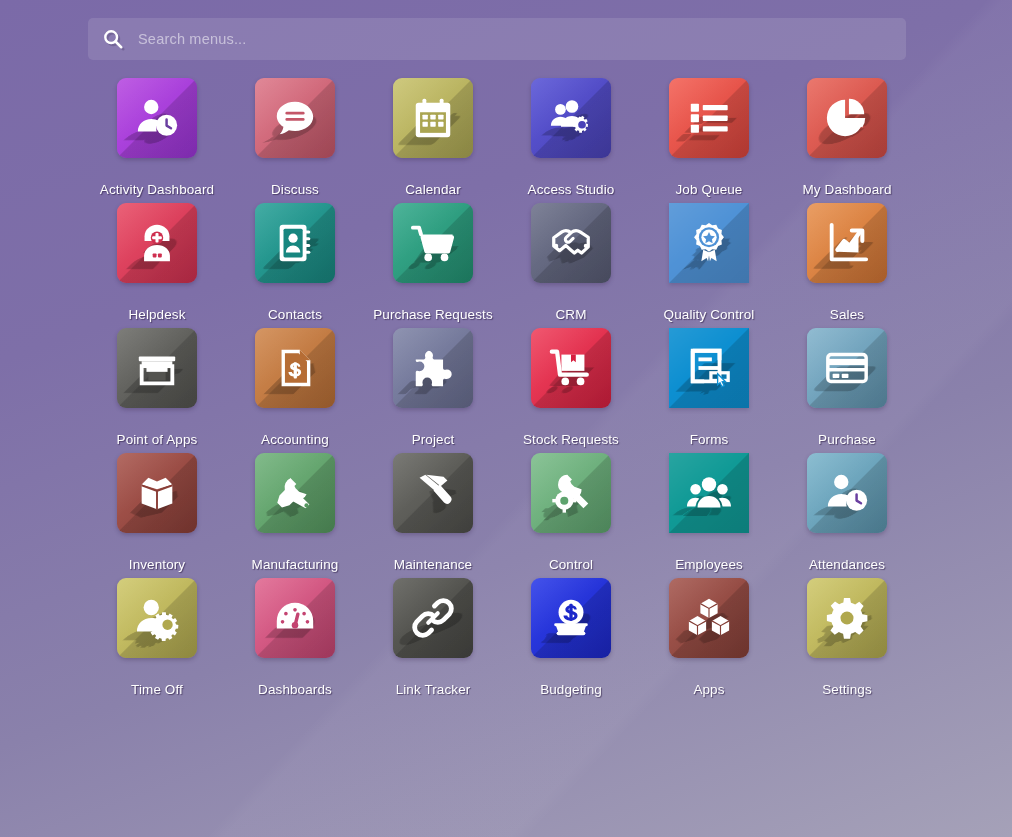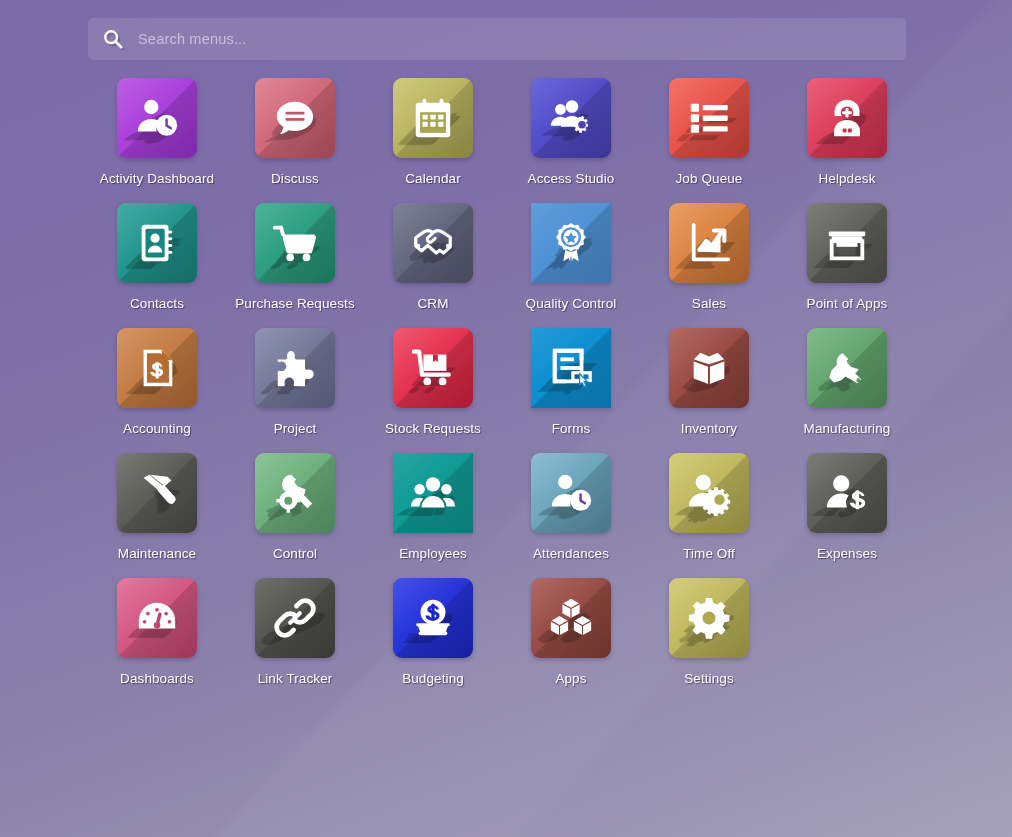--- a/index.html
+++ b/index.html
@@ -140,21 +140,21 @@
     opacity: 0.20;
     transform-origin: 18% 82%;
     transform: skewX(-45deg) scaleY(0.82) translate(-6px, 10px);
     filter: blur(0.2px);
     pointer-events: none;
   }
   .glyph-shadow svg { display: block; width: 100%; height: 100%; }
   .glyph-shadow svg * { fill: #000 !important; stroke: #000 !important; }
 
   .app-label {
-    margin-top: 13px;
+    margin-top: 24px;
     color: #ffffff;
     font-size: 13.5px;
     line-height: 16px;
     text-align: left;
     white-space: nowrap;
     text-shadow: 1px 1px 1px rgba(48,32,70,0.65);
     letter-spacing: 0.1px;
   }
 </style>
 </head>
@@ -311,20 +311,40 @@
                 <rect x="17.5" y="10.5" width="26" height="5.5" rx="0.8"></rect>
                 <rect x="17.5" y="21.5" width="26" height="5.5" rx="0.8"></rect>
                 <rect x="17.5" y="32.5" width="26" height="5.5" rx="0.8"></rect>
               </g>
             </svg>
           </div>
         </div>
         <div class="app-label">Job Queue</div>
       </div>
       <div class="app-cell">
+        <div class="tile" style="background: linear-gradient(135deg, rgb(232, 105, 94) 0%, rgb(207, 74, 67) 100%);">
+          <div class="longshadow"></div>
+          <div class="glyph-shadow">
+            <svg viewBox="0 0 48 48">
+              <path d="M22 5a19 19 0 1 0 19 19H22z" fill="#ffffff"></path>
+              <path d="M26 4v16h16A16 16 0 0 0 26 4z" fill="#ffffff"></path>
+              <path d="M26 24h17a17 17 0 0 1-3.1 9.8L26 24z" fill="#ffffff"></path>
+            </svg>
+          </div>
+          <div class="glyph">
+            <svg viewBox="0 0 48 48">
+              <path d="M22 5a19 19 0 1 0 19 19H22z" fill="#ffffff"></path>
+              <path d="M26 4v16h16A16 16 0 0 0 26 4z" fill="#ffffff"></path>
+              <path d="M26 24h17a17 17 0 0 1-3.1 9.8L26 24z" fill="#ffffff"></path>
+            </svg>
+          </div>
+        </div>
+        <div class="app-label">My Dashboard</div>
+      </div>
+      <div class="app-cell">
         <div class="tile" style="background: linear-gradient(135deg, rgb(232, 80, 105) 0%, rgb(207, 47, 79) 100%);">
           <div class="longshadow"></div>
           <div class="glyph-shadow">
             <svg viewBox="0 0 48 48">
               <path d="M24 5c-7.2 0-13 5.4-13 12v5h26v-5c0-6.6-5.8-12-13-12z" fill="#ffffff"></path>
               <circle cx="24" cy="18.5" r="6.5" fill="#cf2f4f"></circle>
               <g fill="#ffffff">
                 <rect x="22.4" y="13.5" width="3.2" height="10" rx="1"></rect>
                 <rect x="19" y="16.9" width="10" height="3.2" rx="1"></rect>
               </g>
@@ -597,20 +617,44 @@
               <rect x="13" y="13" width="14" height="4" fill="#ffffff"></rect>
               <rect x="13" y="22" width="22" height="4" fill="#ffffff"></rect>
               <rect x="26" y="29" width="18" height="8" fill="none" stroke="#ffffff" stroke-width="3.4"></rect>
               <path d="M33 30l8 8-3.2.4 2.1 4-2.4 1.1-2-4.1-2.5 2.2z" fill="#ffffff" stroke="#0d8fd1" stroke-width="1.4"></path>
             </svg>
           </div>
         </div>
         <div class="app-label">Forms</div>
       </div>
       <div class="app-cell">
+        <div class="tile" style="background: linear-gradient(135deg, rgb(133, 180, 204) 0%, rgb(95, 147, 174) 100%);">
+          <div class="longshadow"></div>
+          <div class="glyph-shadow">
+            <svg viewBox="0 0 48 48">
+              <rect x="4" y="10" width="40" height="28" rx="3.4" fill="none" stroke="#ffffff" stroke-width="3.6"></rect>
+              <rect x="4" y="14.5" width="40" height="6.5" fill="#ffffff"></rect>
+              <rect x="4" y="24" width="40" height="3.6" fill="#ffffff"></rect>
+              <rect x="9" y="30" width="7" height="4.4" rx="0.8" fill="#ffffff"></rect>
+              <rect x="18.5" y="30" width="7" height="4.4" rx="0.8" fill="#ffffff"></rect>
+            </svg>
+          </div>
+          <div class="glyph">
+            <svg viewBox="0 0 48 48">
+              <rect x="4" y="10" width="40" height="28" rx="3.4" fill="none" stroke="#ffffff" stroke-width="3.6"></rect>
+              <rect x="4" y="14.5" width="40" height="6.5" fill="#ffffff"></rect>
+              <rect x="4" y="24" width="40" height="3.6" fill="#ffffff"></rect>
+              <rect x="9" y="30" width="7" height="4.4" rx="0.8" fill="#ffffff"></rect>
+              <rect x="18.5" y="30" width="7" height="4.4" rx="0.8" fill="#ffffff"></rect>
+            </svg>
+          </div>
+        </div>
+        <div class="app-label">Purchase</div>
+      </div>
+      <div class="app-cell">
         <div class="tile" style="background: linear-gradient(135deg, rgb(170, 90, 82) 0%, rgb(138, 62, 55) 100%);">
           <div class="longshadow"></div>
           <div class="glyph-shadow">
             <svg viewBox="0 0 48 48">
               <path d="M24 20l-16-5 7-7 9 4z" fill="#ffffff"></path>
               <path d="M24 20l16-5-7-7-9 4z" fill="#ffffff"></path>
               <path d="M8 16l16 6v19L8 35z" fill="#ffffff"></path>
               <path d="M40 16L24 22v19l16-6z" fill="#ffffff"></path>
               <path d="M24 22v19" fill="none" stroke="#8a3e37" stroke-width="2"></path>
               <path d="M8 16l16 6 16-6" fill="none" stroke="#8a3e37" stroke-width="2"></path>
@@ -773,46 +817,20 @@
           <div class="glyph">
             <svg viewBox="0 0 48 48">
               <circle cx="18" cy="13" r="8" fill="#ffffff"></circle>
               <path d="M3 38c0-8 6.7-14 15-14 2.5 0 4.8.5 6.8 1.5A13.4 13.4 0 0 0 22.5 38z" fill="#ffffff"></path>
               <path d="M33.5 20.5l2.3.9 1.4-2 3.2 2-1.2 2.2 1.6 1.6 2.2-1.2 2 3.2-2 1.4.9 2.3 2.4.3-.3 3.8-2.4.3-.9 2.3 2 1.4-2 3.2-2.2-1.2-1.6 1.6 1.2 2.2-3.2 2-1.4-2-2.3.9-.3 2.4h-3.8l-.3-2.4-2.3-.9-1.4 2-3.2-2 1.2-2.2-1.6-1.6-2.2 1.2-2-3.2 2-1.4-.9-2.3-2.4-.3.3-3.8 2.4-.3.9-2.3-2-1.4 2-3.2 2.2 1.2 1.6-1.6-1.2-2.2 3.2-2 1.4 2 2.3-.9.3-2.4h3.8z" fill="#ffffff"></path>
               <circle cx="35" cy="31" r="5.4" fill="#b0a84e"></circle>
             </svg>
           </div>
         </div>
         <div class="app-label">Time Off</div>
-      </div>
-      <div class="app-cell">
-        <div class="tile" style="background: linear-gradient(135deg, rgb(109, 109, 104) 0%, rgb(80, 80, 76) 100%);">
-          <div class="longshadow"></div>
-          <div class="glyph-shadow">
-            <svg viewBox="0 0 48 48">
-              <circle cx="18" cy="14" r="8.5" fill="#ffffff"></circle>
-              <path d="M3 39c0-8.3 6.7-14.5 15-14.5 2.9 0 5.6.7 7.8 2A12 12 0 0 0 24 39z" fill="#ffffff"></path>
-              <g fill="#ffffff">
-                <rect x="33" y="21" width="3.6" height="20" rx="1.2"></rect>
-                <path d="M42 27.2c0-3-2.9-4.8-6.4-4.8-3.6 0-6.5 2-6.5 5 0 2.9 2.7 4.1 6.3 5 3 .7 3.9 1.2 3.9 2.3 0 1.2-1.6 2-3.8 2-2.4 0-4.1-1-4.2-2.6h-4.2c.1 3.6 3.4 5.8 8.3 5.8 4.1 0 7.6-2 7.6-5.5 0-3.1-2.4-4.3-6.4-5.3-3-.7-3.7-1.2-3.7-2.2 0-1 1.3-1.8 3.1-1.8 2 0 3.1.8 3.2 2.1z"></path>
-              </g>
-            </svg>
-          </div>
-          <div class="glyph">
-            <svg viewBox="0 0 48 48">
-              <circle cx="18" cy="14" r="8.5" fill="#ffffff"></circle>
-              <path d="M3 39c0-8.3 6.7-14.5 15-14.5 2.9 0 5.6.7 7.8 2A12 12 0 0 0 24 39z" fill="#ffffff"></path>
-              <g fill="#ffffff">
-                <rect x="33" y="21" width="3.6" height="20" rx="1.2"></rect>
-                <path d="M42 27.2c0-3-2.9-4.8-6.4-4.8-3.6 0-6.5 2-6.5 5 0 2.9 2.7 4.1 6.3 5 3 .7 3.9 1.2 3.9 2.3 0 1.2-1.6 2-3.8 2-2.4 0-4.1-1-4.2-2.6h-4.2c.1 3.6 3.4 5.8 8.3 5.8 4.1 0 7.6-2 7.6-5.5 0-3.1-2.4-4.3-6.4-5.3-3-.7-3.7-1.2-3.7-2.2 0-1 1.3-1.8 3.1-1.8 2 0 3.1.8 3.2 2.1z"></path>
-              </g>
-            </svg>
-          </div>
-        </div>
-        <div class="app-label">Expenses</div>
       </div>
       <div class="app-cell">
         <div class="tile" style="background: linear-gradient(135deg, rgb(224, 106, 146) 0%, rgb(196, 68, 113) 100%);">
           <div class="longshadow"></div>
           <div class="glyph-shadow">
             <svg viewBox="0 0 48 48">
               <path d="M24 8C13.5 8 5 16.5 5 27v8h38v-8C43 16.5 34.5 8 24 8z" fill="#ffffff"></path>
               <g fill="#c44471">
                 <circle cx="24" cy="15.5" r="1.9"></circle>
                 <circle cx="14.5" cy="19.5" r="1.9"></circle>

